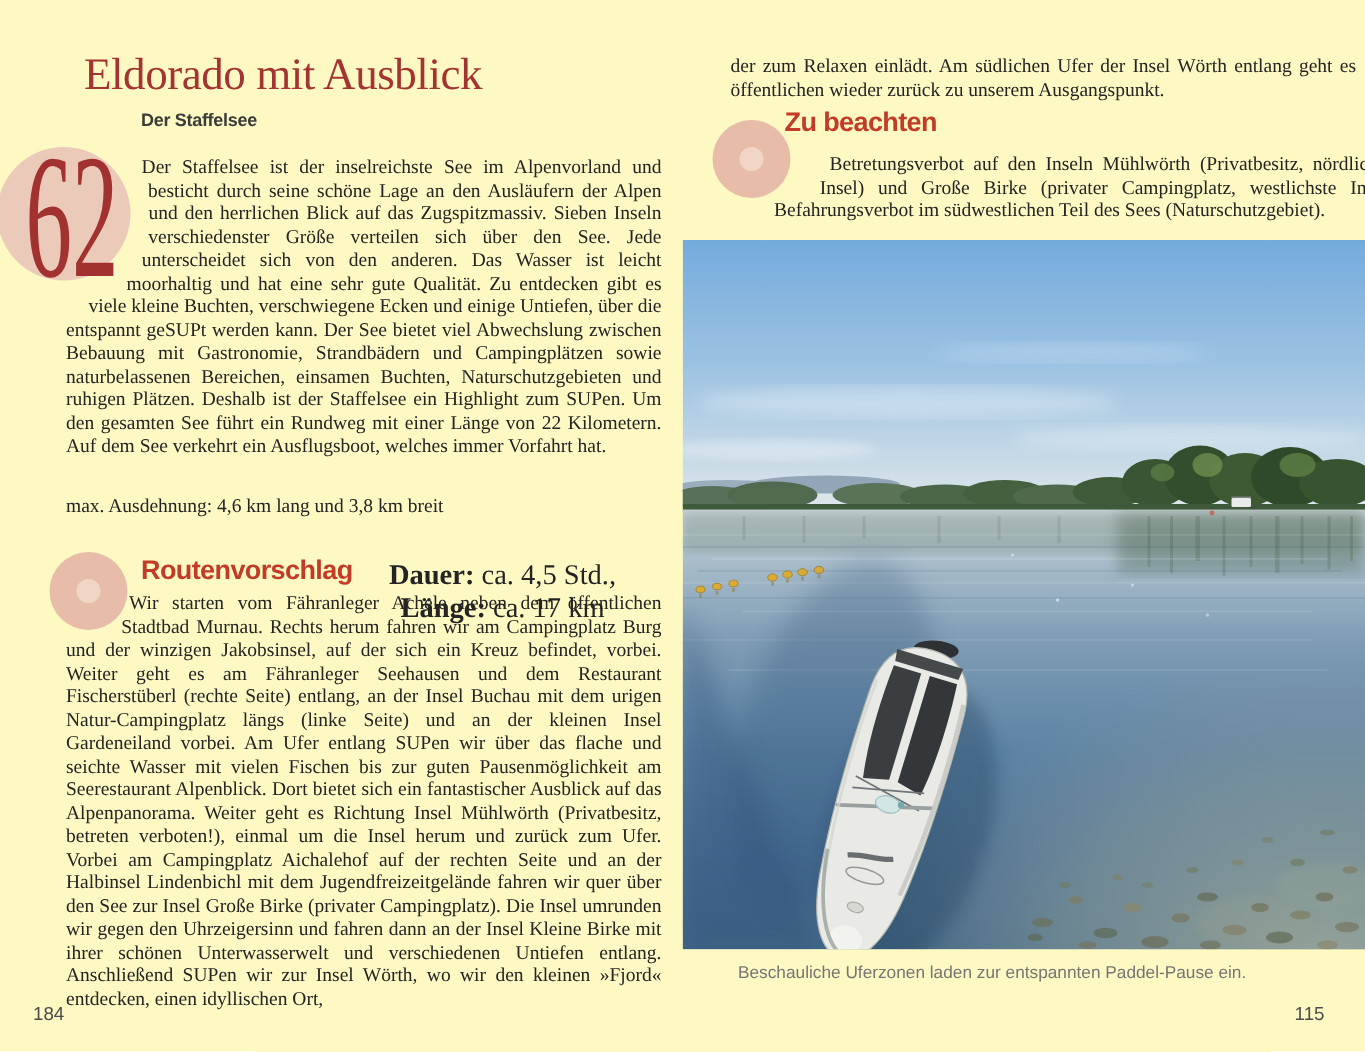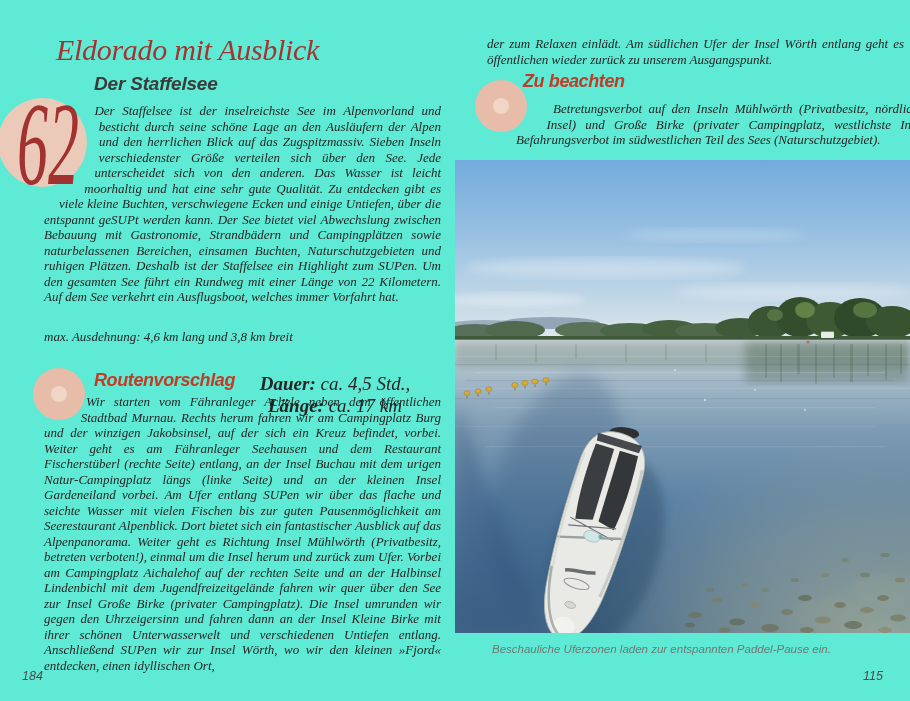--- a/index.html
+++ b/index.html
@@ -1,23 +1,23 @@
 <!DOCTYPE html>
 <html lang="de"><head>
 <meta charset="utf-8">
 <style>
   html,body{margin:0;padding:0;background:#ffffff;}
-  .spread{position:relative;width:910px;height:701px;background:#5eead4;overflow:hidden;
-          font-family:"Liberation Serif","DejaVu Serif",serif;color:#242424;font-style:italic;}
+  .spread{position:relative;width:910px;height:701px;background:#fef9c3;overflow:hidden;
+          font-family:"Liberation Serif","DejaVu Serif",serif;color:#242424;}
   .abs{position:absolute;}
 
   
   .title{left:56px;top:33px;font-size:30px;line-height:1.1;color:#a43431;letter-spacing:-0.3px;}
   .subtitle{left:94px;top:73px;font-family:"Liberation Sans","DejaVu Sans",sans-serif;
-            font-weight:bold;font-size:19px;color:#3b3b3b;letter-spacing:-0.2px;}
+            font-weight:bold;font-size:12px;color:#3b3b3b;letter-spacing:-0.2px;}
   .badge{left:-2px;top:98px;width:89px;height:89px;border-radius:50%;background:#eccaba;}
   .badge-num-svg{left:0;top:94px;}
 
   .bodytext{font-size:13px;line-height:15.5px;text-align:justify;hyphens:auto;}
   .intro{left:44px;top:103px;width:397px;}
   .wrap1{float:left;width:56px;height:96px;
          shape-outside:polygon(0 0,39px 0,50px 14px,55px 32px,55px 46px,50px 64px,40px 78px,20px 92px,0 96px);}
   .facts{left:44px;top:329px;width:397px;font-size:13px;line-height:15.5px;}
   .marker{width:52px;height:52px;border-radius:50%;background:#e7bca8;}
   .marker-left{left:33px;top:368px;}

